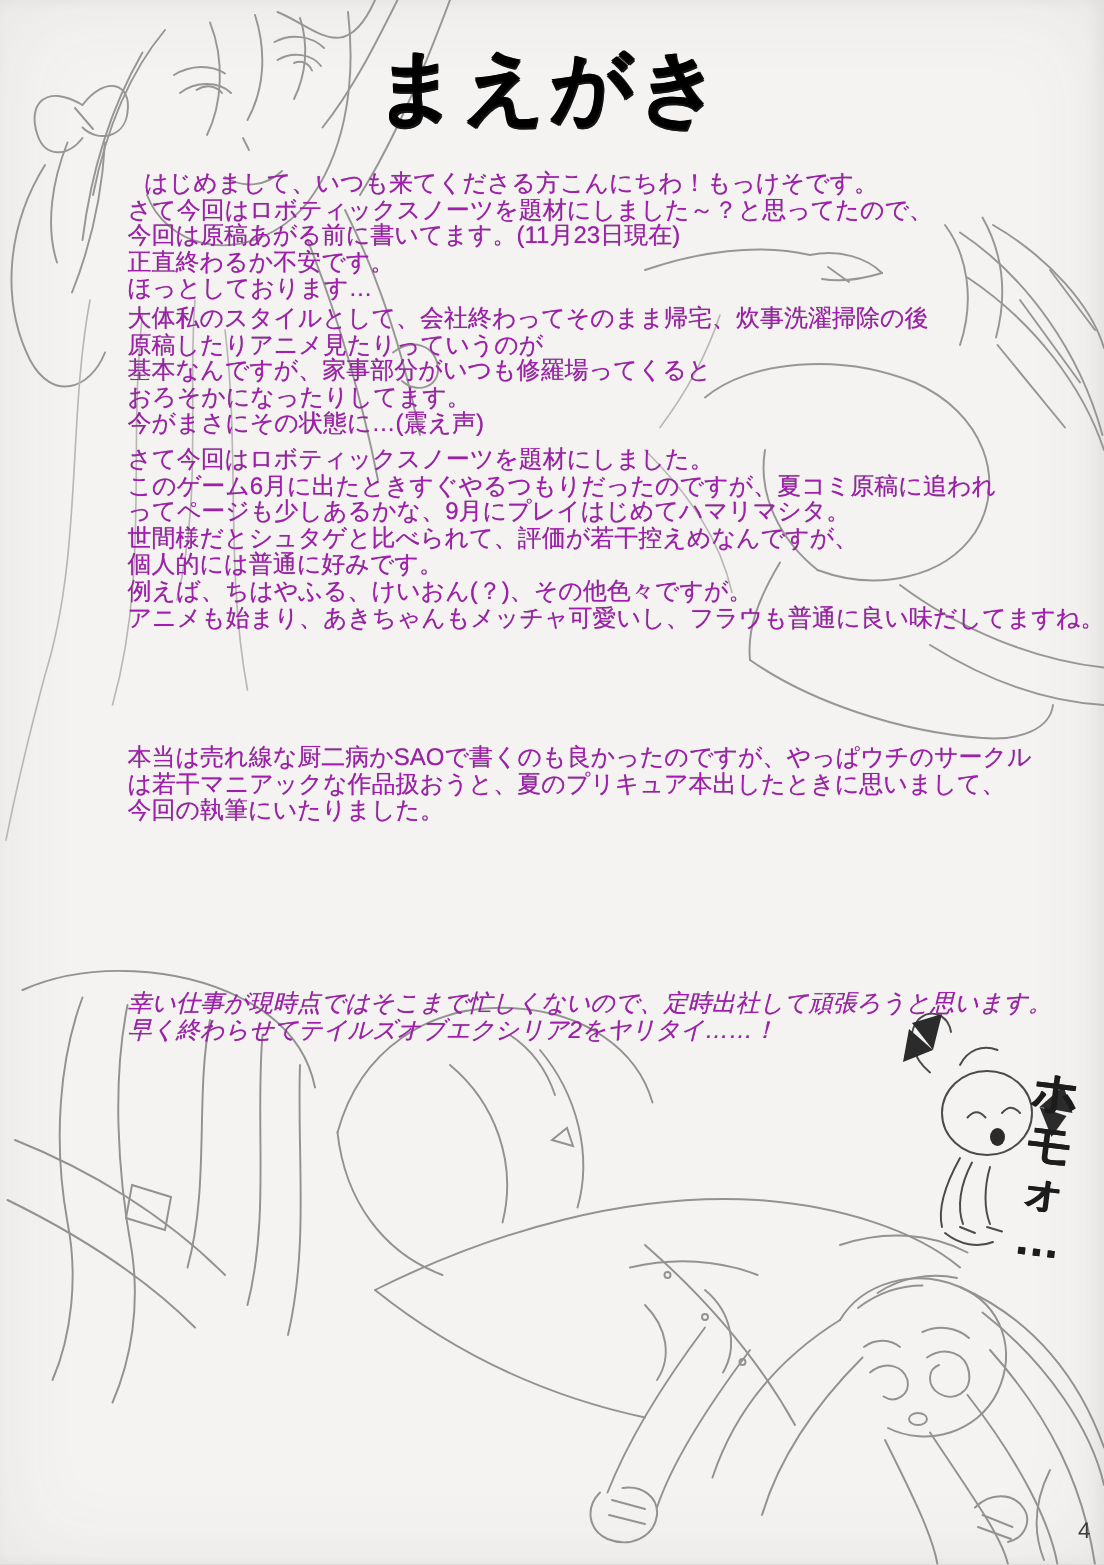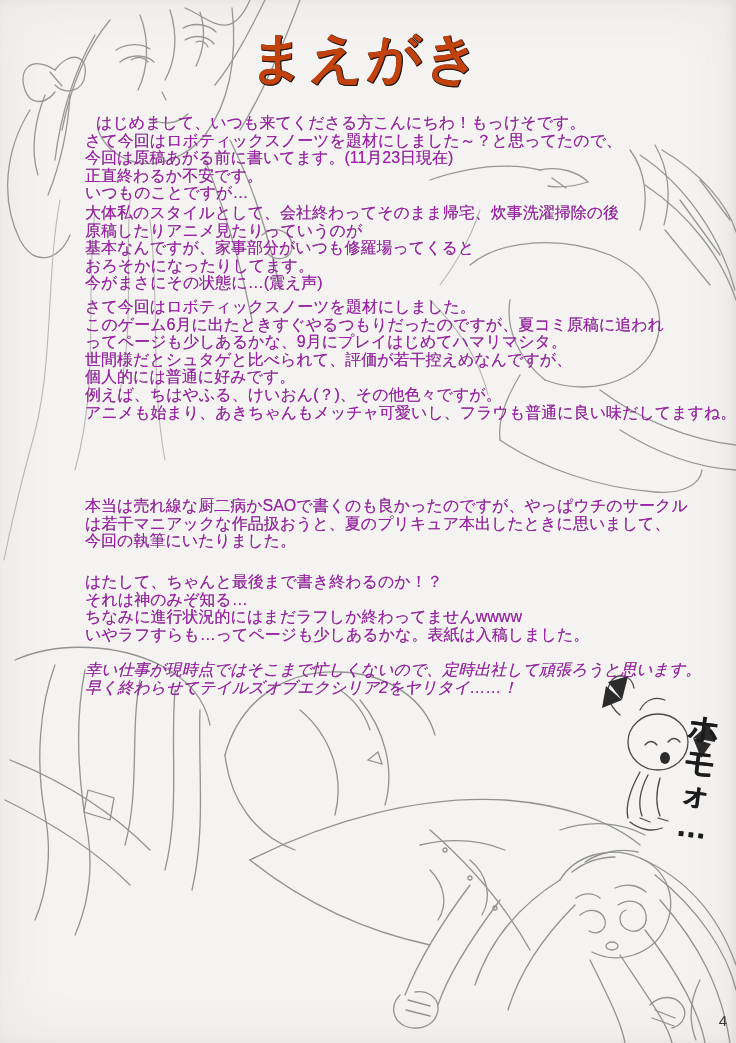--- a/index.html
+++ b/index.html
@@ -12,21 +12,21 @@
     box-shadow:inset 0 0 60px rgba(80,75,70,0.07), inset -4px 0 10px rgba(0,0,0,0.05);
   }
   .art{position:absolute;left:0;top:0;z-index:1;}
   .title{
     position:absolute;left:250px;top:22px;z-index:3;
     margin:0;
     font-family:"DejaVu Sans",sans-serif;
     font-weight:bold;
     font-size:54px;
     letter-spacing:3px;
-    color:#c2410c;
+    color:#000000;
     text-shadow:1px 0 0 #151515,0 1px 0 #151515,1px 1px 0 #151515;
   }
   .para{
     position:absolute;left:85px;z-index:3;
     color:#a21caf;
     font-size:16px;
     line-height:17.6px;
     white-space:nowrap;
     text-shadow:0 0 0.5px rgba(70,70,70,.7);
   }
@@ -196,21 +196,21 @@
     </g>
   </svg>
 
   <h1 class="title">まえがき</h1>
 
   <div class="para p1">
     <div class="ln ind">はじめまして、いつも来てくださる方こんにちわ！もっけそです。</div>
     <div class="ln">さて今回はロボティックスノーツを題材にしました～？と思ってたので、</div>
     <div class="ln">今回は原稿あがる前に書いてます。(11月23日現在)</div>
     <div class="ln">正直終わるか不安です。</div>
-    <div class="ln">いつものことですが…</div>
+    <div class="ln">ほっとしております…</div>
   </div>
 
   <div class="para p2">
     <div class="ln">大体私のスタイルとして、会社終わってそのまま帰宅、炊事洗濯掃除の後</div>
     <div class="ln">原稿したりアニメ見たりっていうのが</div>
     <div class="ln">基本なんですが、家事部分がいつも修羅場ってくると</div>
     <div class="ln">おろそかになったりしてます。</div>
     <div class="ln">今がまさにその状態に…(震え声)</div>
   </div>
 
@@ -223,26 +223,20 @@
     <div class="ln">例えば、ちはやふる、けいおん(？)、その他色々ですが。</div>
     <div class="ln">アニメも始まり、あきちゃんもメッチャ可愛いし、フラウも普通に良い味だしてますね。</div>
   </div>
 
   <div class="para p4">
     <div class="ln">本当は売れ線な厨二病かSAOで書くのも良かったのですが、やっぱウチのサークル</div>
     <div class="ln">は若干マニアックな作品扱おうと、夏のプリキュア本出したときに思いまして、</div>
     <div class="ln">今回の執筆にいたりました。</div>
   </div>
 
-  <div class="para p5">
-    <div class="ln">はたして、ちゃんと最後まで書き終わるのか！？</div>
-    <div class="ln">それは神のみぞ知る…</div>
-    <div class="ln">ちなみに進行状況的にはまだラフしか終わってませんwwww</div>
-    <div class="ln">いやラフすらも…ってページも少しあるかな。表紙は入稿しました。</div>
-  </div>
 
   <div class="para p6">
     <div class="ln">幸い仕事が現時点ではそこまで忙しくないので、定時出社して頑張ろうと思います。</div>
     <div class="ln">早く終わらせてテイルズオブエクシリア2をヤリタイ……！</div>
   </div>
 
   <div class="handnote">ホモォ…</div>
 
   <div class="pagenum">4</div>
 

